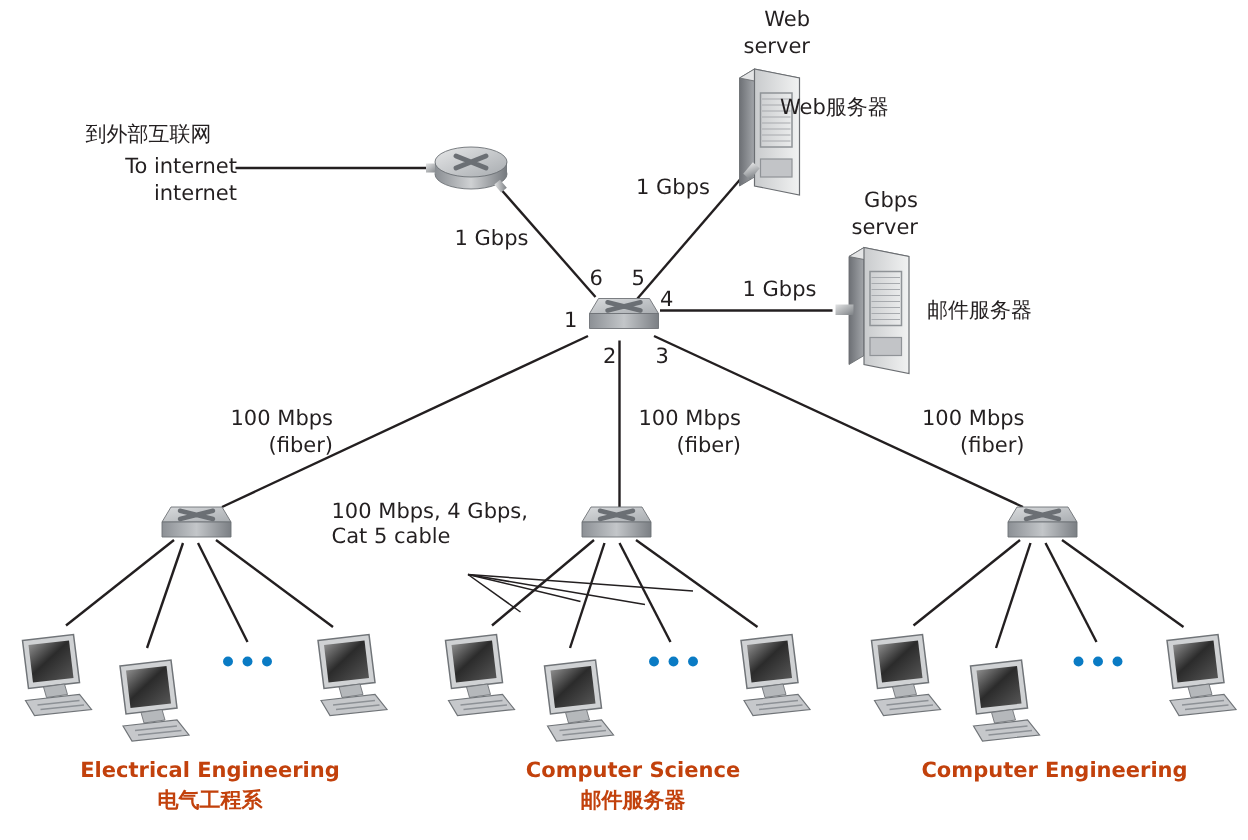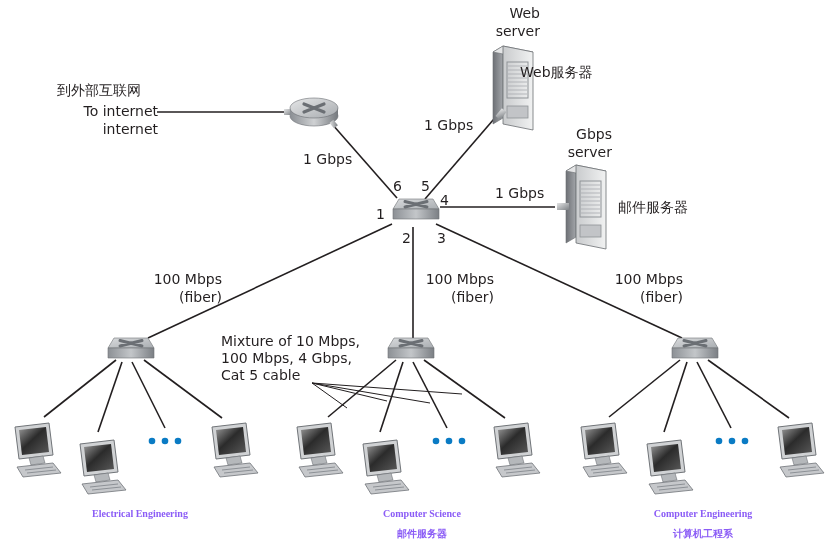--- a/index.html
+++ b/index.html
@@ -1,20 +1,20 @@
 <!DOCTYPE html>
 <html><head>
 <meta charset="utf-8">
 <style>
   html, body { margin:0; padding:0; background:#ffffff; }
   body { width:832px; height:560px; position:relative; overflow:hidden; font-family:"DejaVu Sans","Liberation Sans",sans-serif; }
   #diagram { position:absolute; left:0; top:0; width:832px; height:560px; }
   .lbl { position:absolute; color:#231f20; font-size:14px; line-height:18px; white-space:nowrap; }
   .c { text-align:right; }
-  .dept { position:absolute; text-align:center; color:#8b5cf6; font-weight:bold; font-size:10px; line-height:20px; white-space:nowrap;font-family:Liberation Serif, serif; }
+  .dept { position:absolute; text-align:center; color:#c2410c; font-weight:bold; font-size:14px; line-height:20px; white-space:nowrap; }
   .dept .cn { font-weight:bold; }
   .port { position:absolute; font-size:14px; color:#231f20; line-height:16px; }
 </style>
 </head>
 <body>
 
 <svg id="diagram" viewBox="0 0 832 560" xmlns="http://www.w3.org/2000/svg">
   <defs>
     <linearGradient id="swTop" x1="0" y1="0" x2="1" y2="1">
       <stop offset="0" stop-color="#d9dbdd"></stop>
@@ -227,28 +227,27 @@
 <div class="lbl c" style="left:414px;top:270px;width:80px;">
   <div>100 Mbps</div>
   <div>(fiber)</div>
 </div>
 <div class="lbl c" style="left:603px;top:270px;width:80px;">
   <div>100 Mbps</div>
   <div>(fiber)</div>
 </div>
 
 <div class="lbl" style="left:221px;top:333px;line-height:17px;">
-  <div>Mixture of 10 Mbps,</div>
   <div>100 Mbps, 4 Gbps,</div>
   <div>Cat 5 cable</div>
 </div>
 
 <div class="dept" style="left:40px;top:504px;width:200px;">
   <div>Electrical Engineering</div>
+  <div class="cn">电气工程系</div>
 </div>
 <div class="dept" style="left:322px;top:504px;width:200px;">
   <div>Computer Science</div>
   <div class="cn">邮件服务器</div>
 </div>
 <div class="dept" style="left:603px;top:504px;width:200px;">
   <div>Computer Engineering</div>
-  <div class="cn">计算机工程系</div>
 </div>
 
 </body></html>

